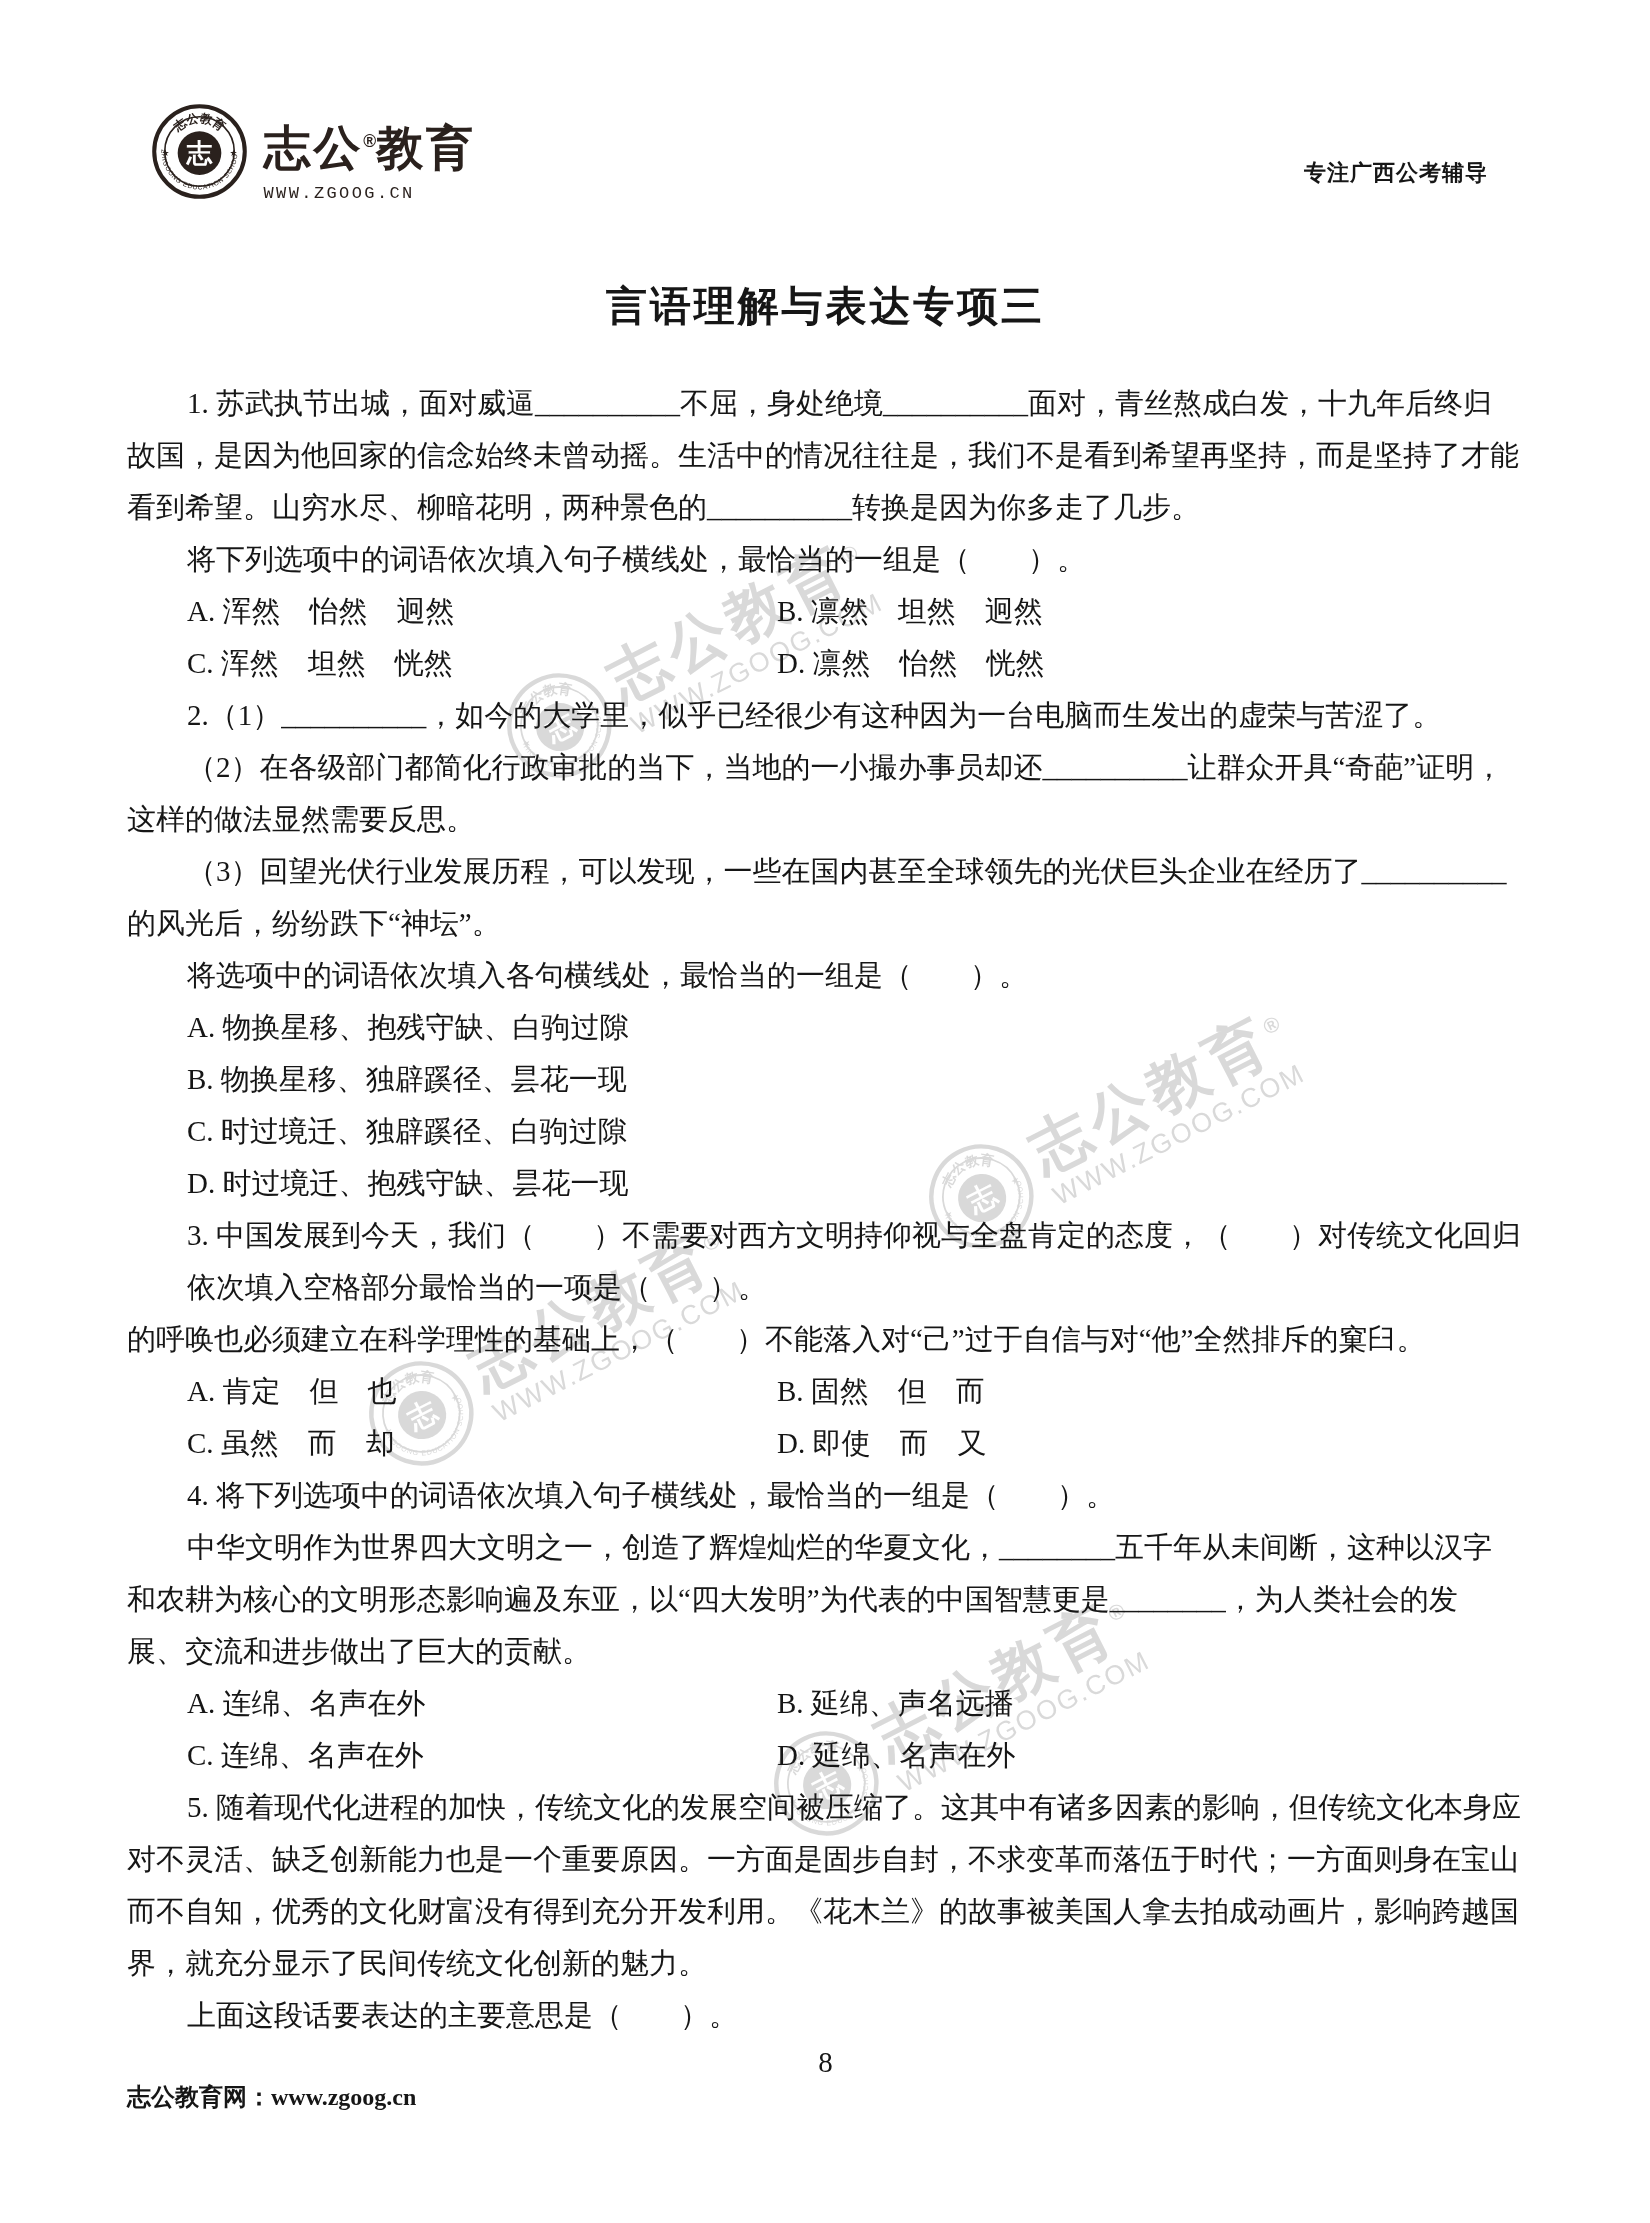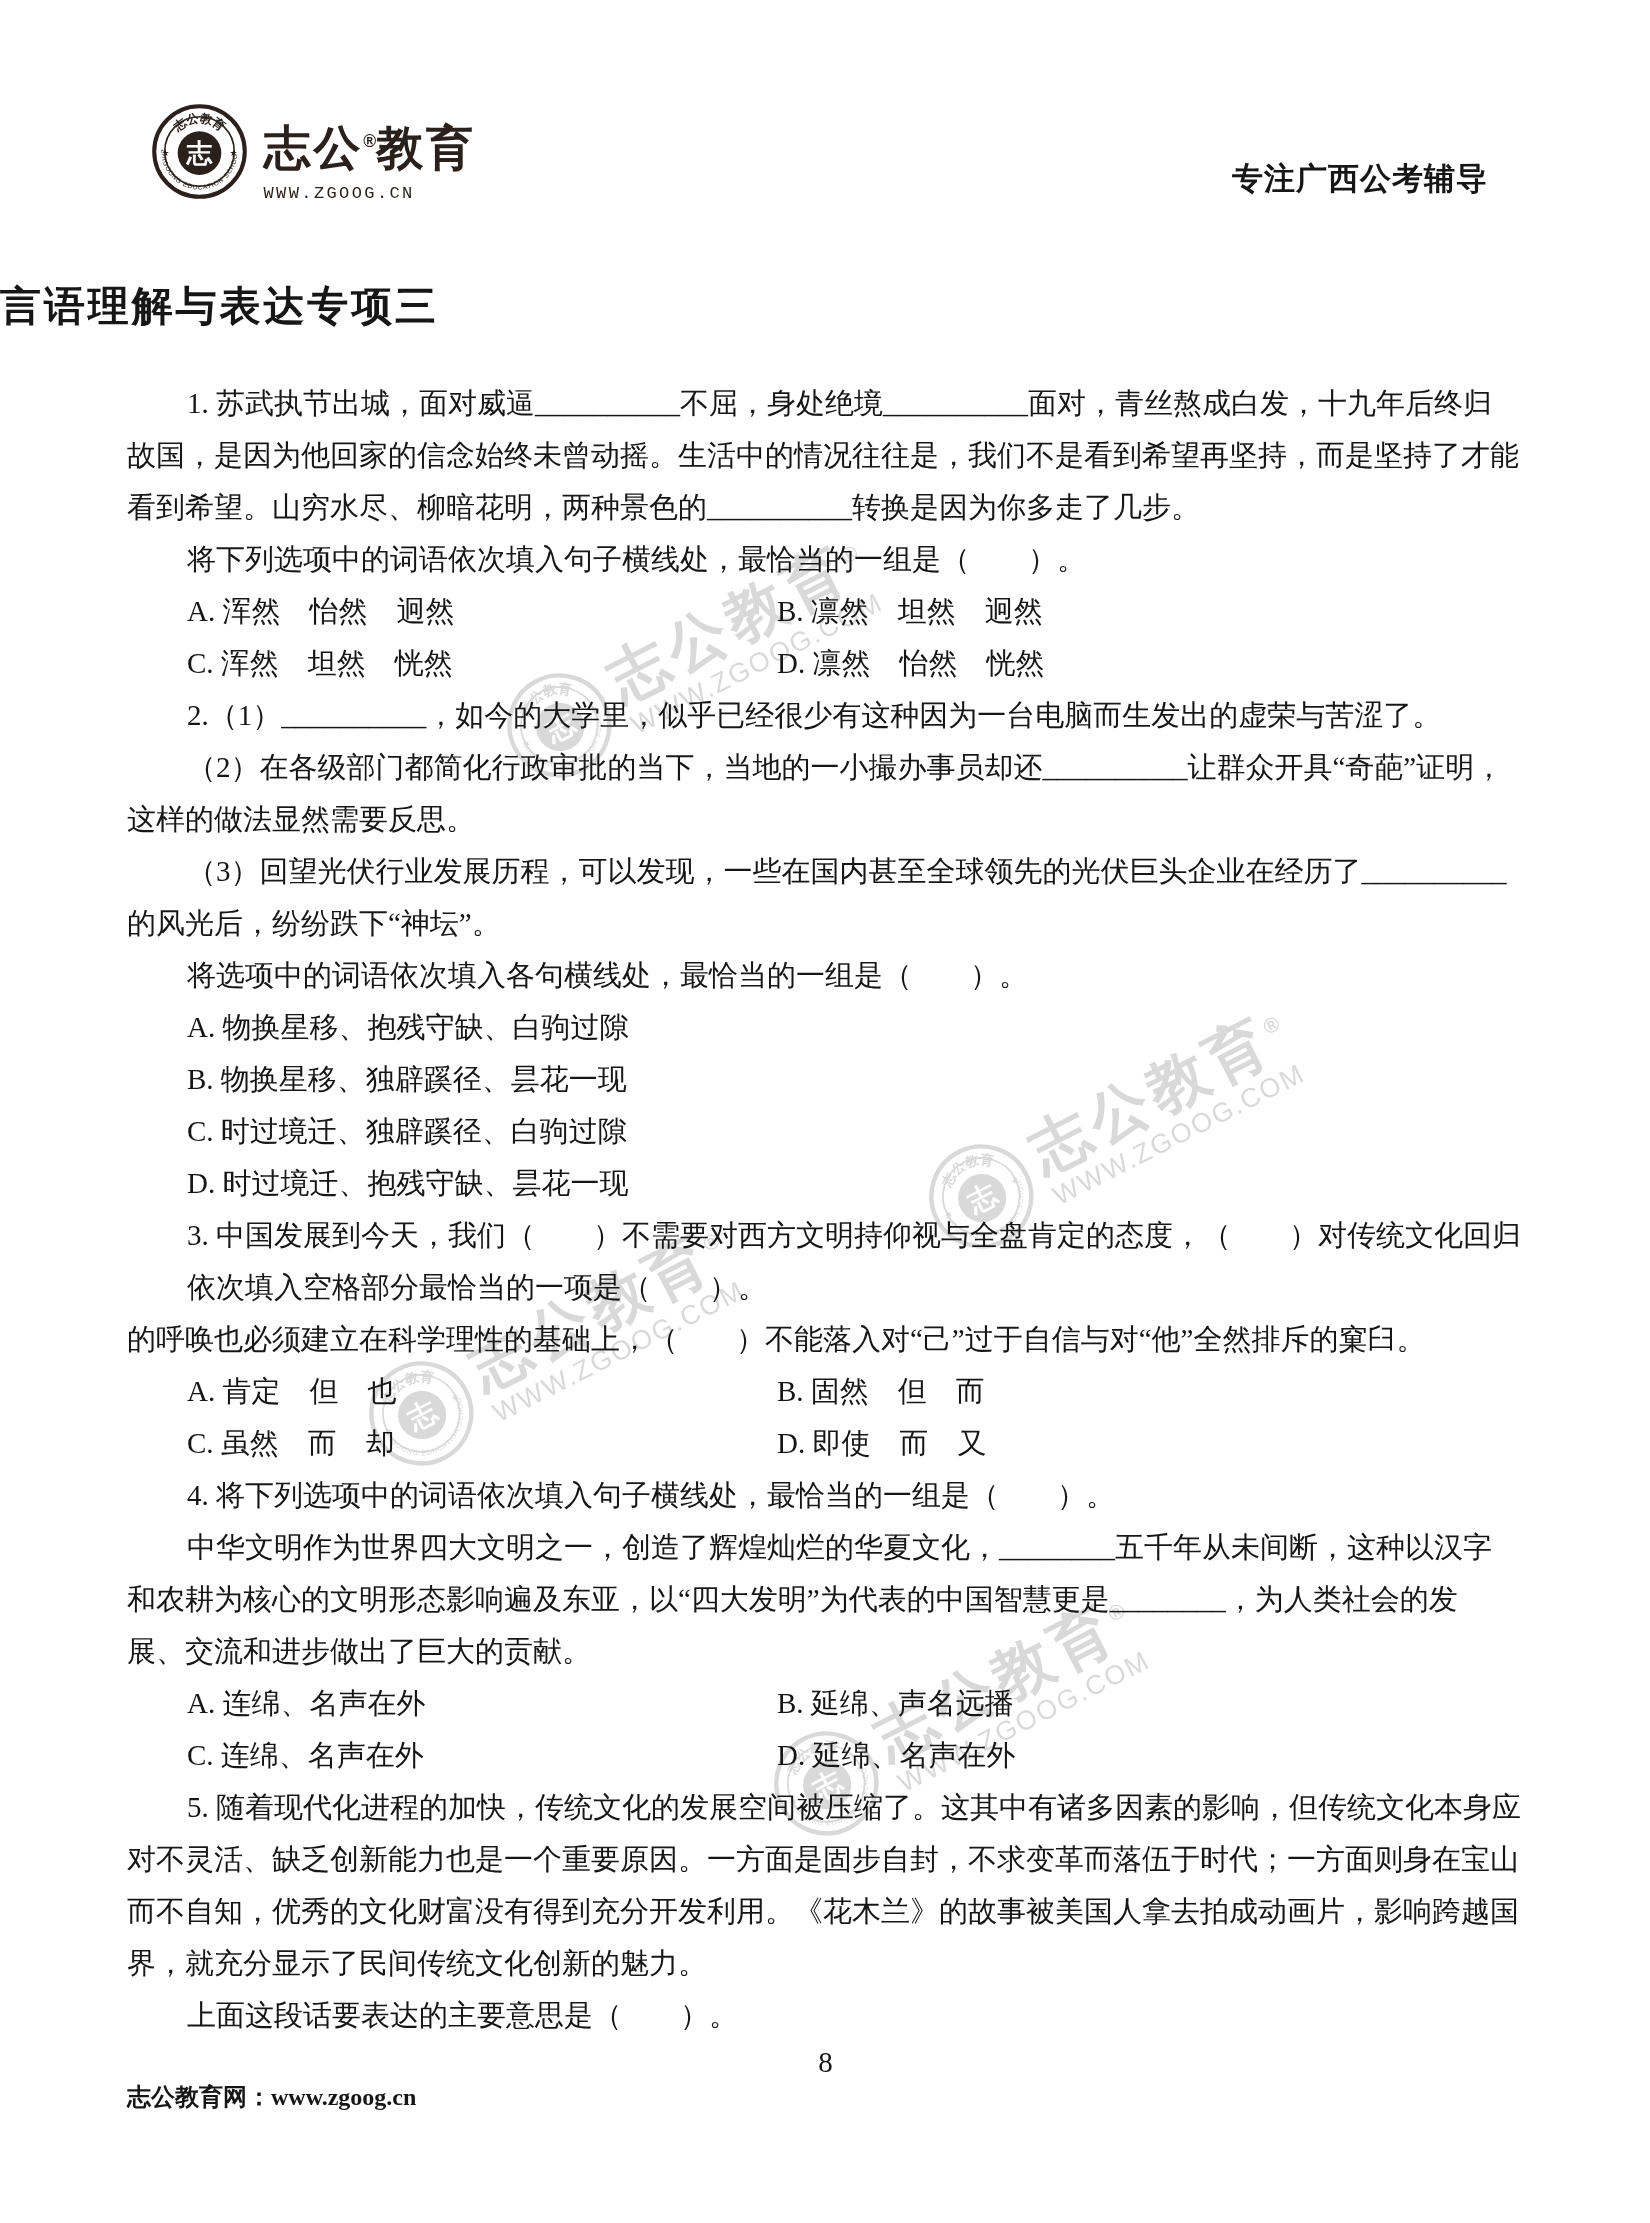--- a/index.html
+++ b/index.html
@@ -8,23 +8,23 @@
     overflow:hidden;font-family:"Liberation Serif",serif;color:#161616;
     margin:0 auto;
   }
   
   .logo{position:absolute;left:151px;top:103px;display:flex;align-items:flex-start;gap:15.5px;color:#2a211d;}
   .seal-box{width:97px;height:97px;flex:0 0 auto;}
   .brand-col{display:flex;flex-direction:column;margin-top:7.8px;}
   .brand-line{font-family:"Liberation Sans",sans-serif;font-weight:bold;font-size:47px;line-height:60px;letter-spacing:2.9px;white-space:nowrap;}
   .brand-line sup{font-size:17.5px;vertical-align:super;letter-spacing:0;}
   .brand-url{font-family:Liberation Mono, monospace;font-size:17px;letter-spacing:2.4px;margin-top:7px;white-space:nowrap;}
-  .tagline{position:absolute;right:163px;top:158px;font-size:31px;font-weight:bold;letter-spacing:1px;white-space:nowrap;}
-  
-  .doc-title{position:absolute;left:0;top:279px;width:100%;margin:0;text-align:left;
+  .tagline{position:absolute;right:163px;top:158px;font-size:22px;font-weight:bold;letter-spacing:1px;white-space:nowrap;}
+  
+  .doc-title{position:absolute;left:0;top:279px;width:100%;margin:0;text-align:center;
     font-family:"Liberation Sans",sans-serif;font-weight:bold;font-size:41px;letter-spacing:2.9px;}
   
   .wm-layer{position:absolute;inset:0;z-index:0;pointer-events:none;}
   .wm{position:absolute;display:flex;align-items:center;gap:11.6px;transform:rotate(-27deg);opacity:.5;color:#b4b4b4;}
   .wm-seal{width:107px;height:107px;flex:0 0 auto;}
   .wm-textcol{display:flex;flex-direction:column;}
   .wm-brand{font-family:"Liberation Sans",sans-serif;font-weight:bold;font-size:60px;line-height:60px;letter-spacing:5.8px;white-space:nowrap;}
   .wm-brand sup{font-size:21.3px;letter-spacing:0;}
   .wm-url{font-family:"Liberation Sans",sans-serif;font-size:27px;letter-spacing:1.9px;margin-top:1.9px;white-space:nowrap;}
   

